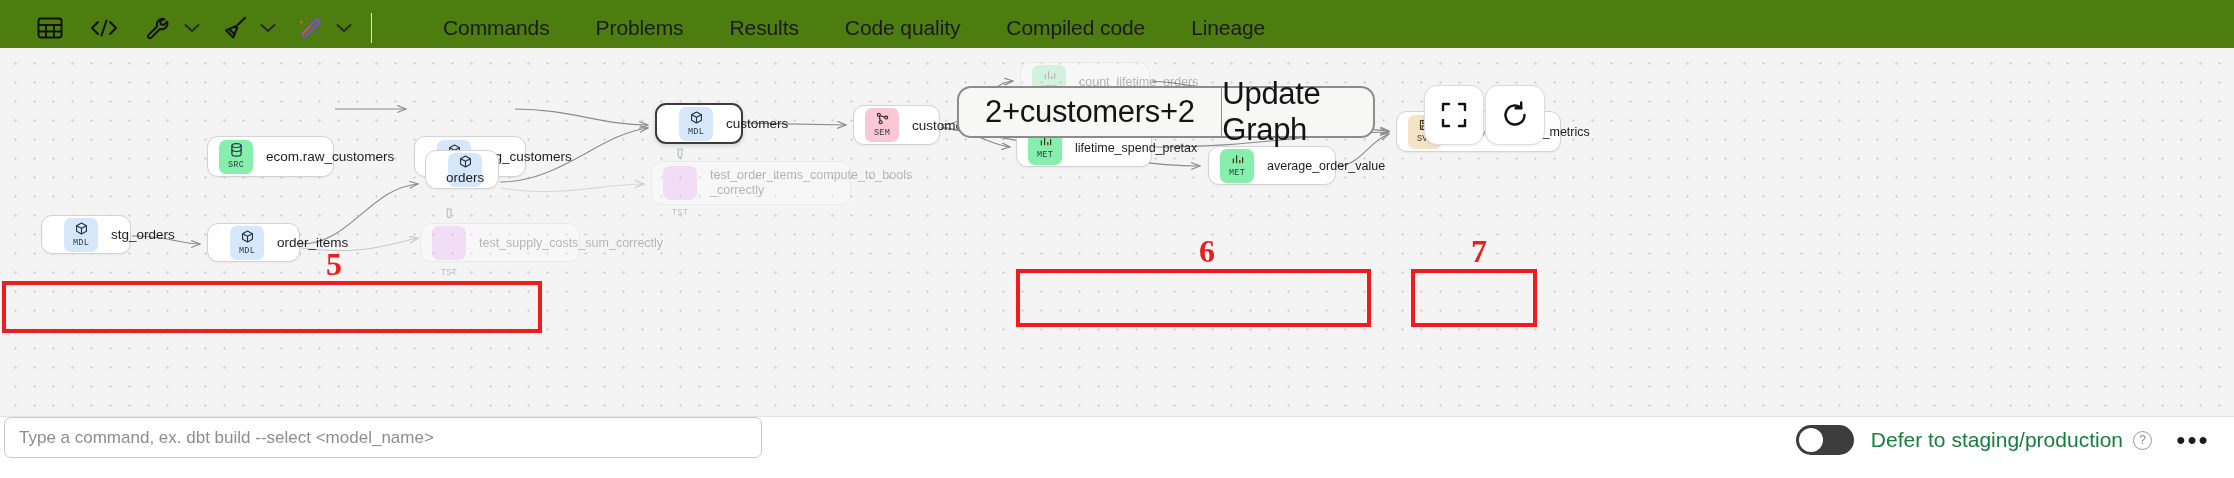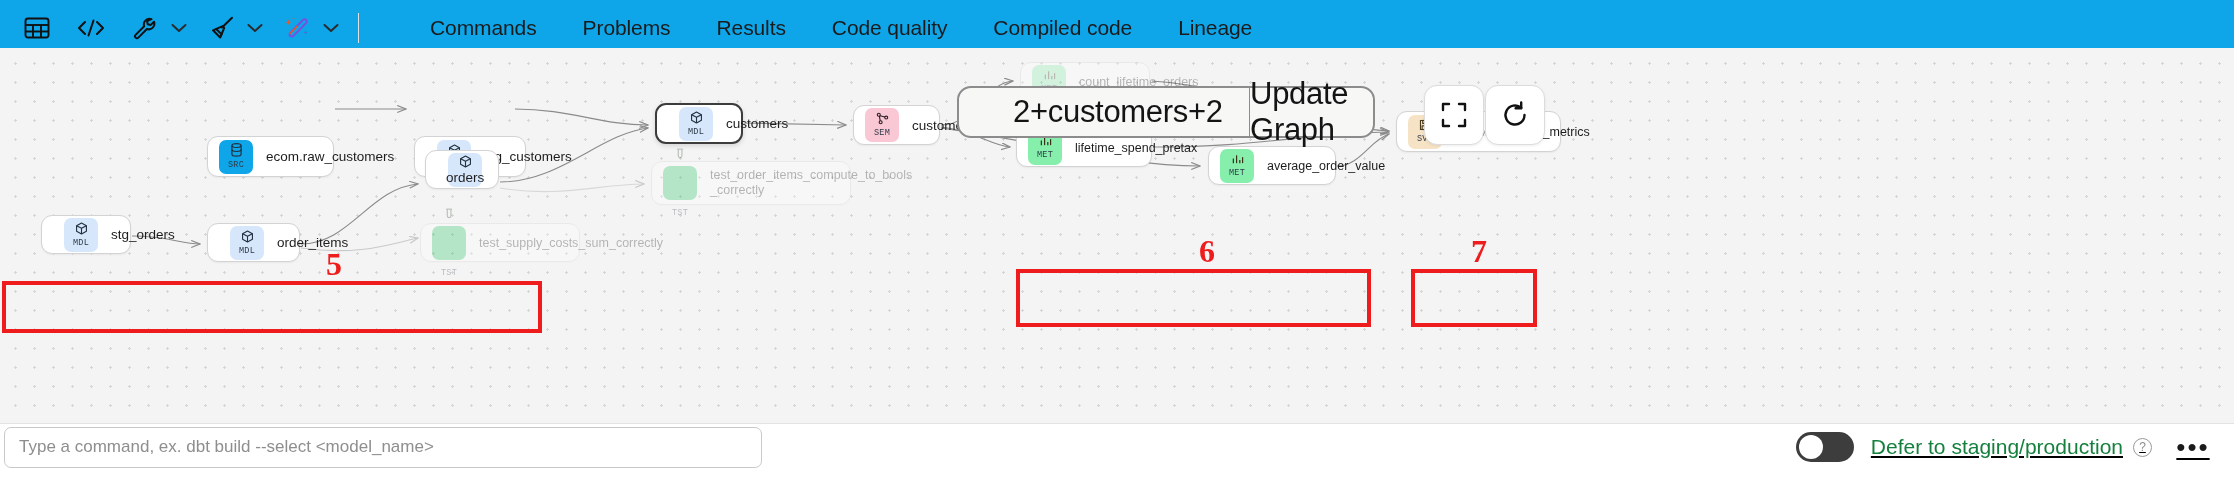--- a/index.html
+++ b/index.html
@@ -9,23 +9,24 @@
     background: #ffffff;
     overflow: hidden;
   }
 
   #app { position: relative; width: 2234px; height: 478px; }
 
   
   .topbar {
     position: absolute; top: 0; left: 0;
     width: 2234px; height: 56px;
-    background: #0ea5e9;
+    background: #4d7c0f;
     display: flex; align-items: center;
     border-bottom: 1px solid #e3e3e3;
+    padding-left: 13px;
   }
   .tool-group { display: flex; align-items: center; height: 48px; padding-left: 16px; }
   .tool-btn {
     display: flex; align-items: center; justify-content: center;
     width: 42px; height: 42px; border-radius: 6px; cursor: pointer;
     color: #111;
   }
   .chev {
     display: flex; align-items: center; justify-content: center;
     width: 26px; height: 42px; cursor: pointer; color: #2b2b2b;
@@ -79,25 +80,25 @@
   .node.selected { border: 2px solid #3c3c3c; box-shadow: 0 2px 5px rgba(0,0,0,.13); }
   .node.ghost { opacity: .30; }
   .badge {
     width: 34px; height: 34px; border-radius: 7px;
     display: flex; flex-direction: column; align-items: center; justify-content: center;
     flex: 0 0 auto; margin-right: 13px;
   }
   .badge .gl { line-height: 1; font-size: 14px; color: #22313f; }
   .badge .bt { font-size: 8.5px; letter-spacing: .3px; color: #2d3b47; margin-top: 1px;
                font-family: "Liberation Mono", monospace; }
-  .badge.src { background: #0ea5e9; }
+  .badge.src { background: #86efac; }
   .badge.mdl { background: #d6e6fb; margin-left: 11px; }
   .badge.sem { background: #fac7d4; }
   .badge.met { background: #86efac; }
-  .badge.tst { background: #22c55e; gap: 44px; }
+  .badge.tst { background: #f0abfc; gap: 44px; }
   .badge.svq { background: #f6e2c4; }
   .nlabel { font-size: 13.5px; color: #1d1d1d; }
   .nlabel.small { font-size: 12.5px; }
   .nlabel.two { white-space: normal; line-height: 1.18; }
 
   
   .graph-overlay {
     position: absolute;
     background: #f7f7f6;
     border: 2px solid #8c8c8c;
@@ -122,25 +123,25 @@
     position: absolute;
     width: 60px; height: 60px;
     background: #fff; border: 1px solid #dcdcdc; border-radius: 13px;
     display: flex; align-items: center; justify-content: center;
     box-shadow: 0 1px 3px rgba(0,0,0,.07);
     cursor: pointer; color: #111;
   }
 
   
   .bottombar {
-    position: absolute; left: 0; bottom: 8px;
+    position: absolute; left: 0; bottom: 15px;
     width: 2234px; height: 47px;
     background: #ffffff;
     border-top: 1px solid #e3e3e3;
-    display: flex; align-items: center; text-decoration: underline;
+    display: flex; 
   }
   .cmd-wrap { position: relative; margin-left: 4px; }
   .cmd-input {
     width: 758px; height: 41px;
     border: 1px solid #c9c9c9; border-radius: 7px;
     background: #fff;
     font-size: 17px; color: #8a8a8a;
     padding: 0 14px;
     font-family: "Liberation Sans", sans-serif;
     outline: none;
@@ -482,21 +483,21 @@
           <svg width="12" height="13" viewBox="0 0 13 14" fill="none" stroke="#2a4328" stroke-width="1.2">
             <path d="M4.6 1.2v7.2a2 2 0 1 0 4 0V1.2"></path>
               <line x1="3.4" y1="1.2" x2="9.8" y2="1.2"></line>
           </svg>
         </span>
         <span class="bt">TST</span>
       </span>
       <span class="nlabel small">test_supply_costs_sum_correctly</span>
     </div>
 
-    <div class="graph-overlay" style="left:957px; top:38px; width:418px; height:52px;padding-left:28px;">
+    <div class="graph-overlay" style="left:957px; top:38px; width:418px; height:52px;">
       <div class="overlay-left">2+customers+2</div>
       <div class="overlay-div"></div>
       <div class="overlay-right">Update Graph</div>
     </div>
 
     <div class="ctrl-btn" style="left:1424px; top:37px;">
       <svg width="28" height="28" viewBox="0 0 28 28" fill="none" stroke="#111" stroke-width="2.4" stroke-linecap="round" stroke-linejoin="round">
         <polyline points="3,9 3,3 9,3"></polyline>
           <polyline points="19,3 25,3 25,9"></polyline>
         <polyline points="25,19 25,25 19,25"></polyline>

